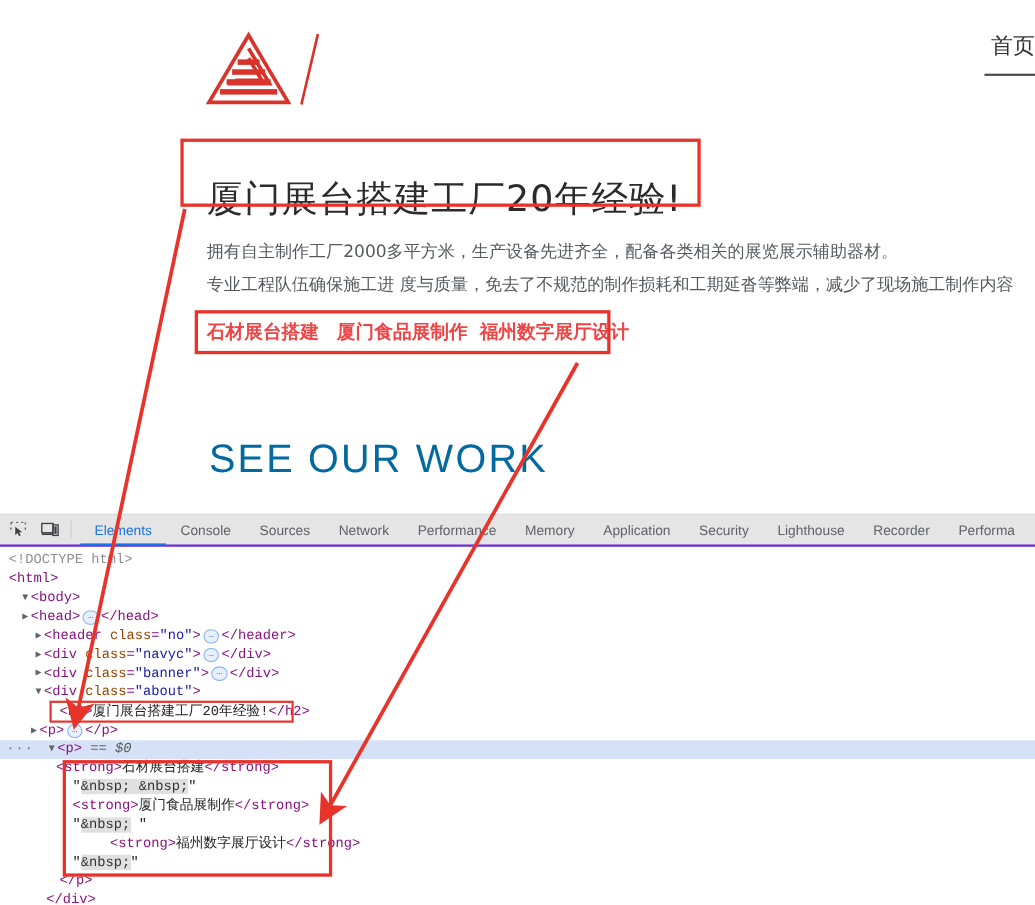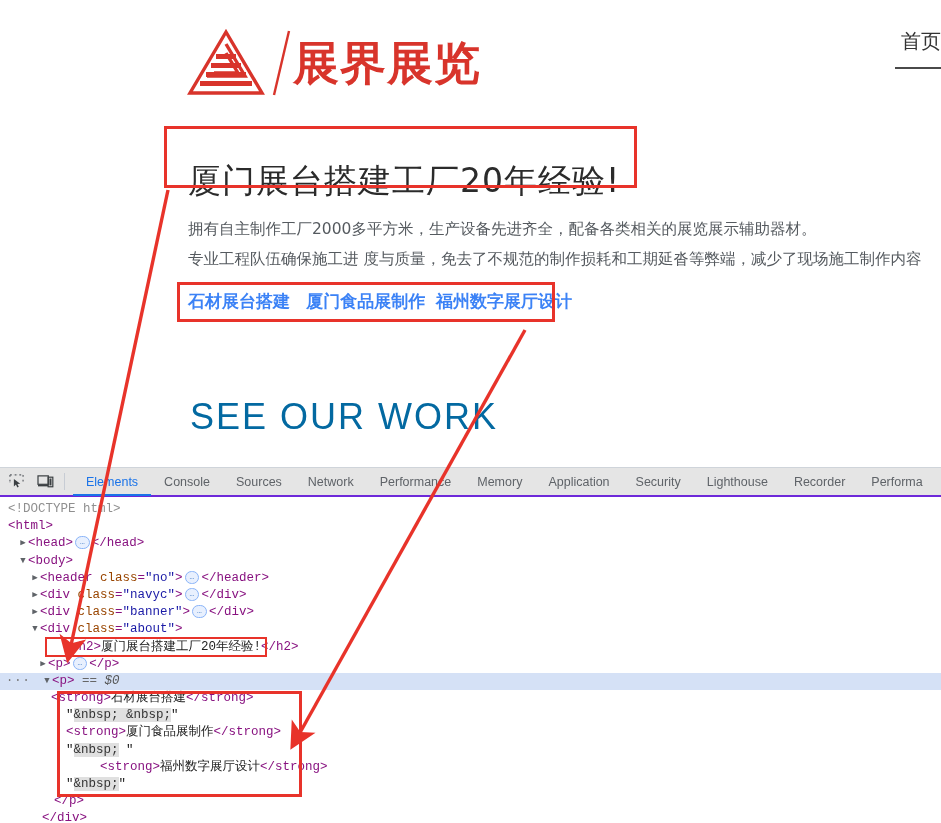--- a/index.html
+++ b/index.html
@@ -92,21 +92,21 @@
   }
   #intro-p div { white-space: nowrap; }
 
   
   #keywords-line {
     position: absolute;
     left: 188px;
     top: 290px;
     font-size: 17px;
     font-weight: bold;
-    color: #3b82f6;
+    color: #ef4444;
     font-family: "DejaVu Sans", sans-serif;
     white-space: nowrap;
   }
   #keywords-line .sep { font-weight: normal; }
 
   
   #see-our-work {
     position: absolute;
     left: 190px;
     top: 396px;
@@ -255,21 +255,20 @@
       <g fill="#d8342b">
         <rect x="15" y="54" width="52" height="5"></rect>
         <rect x="21" y="45" width="40" height="5"></rect>
         <rect x="26" y="36" width="30" height="5"></rect>
         <rect x="31" y="27" width="20" height="5"></rect>
       </g>
     </svg>
     <svg id="logo-slash" viewBox="0 0 30 72">
       <line x1="22" y1="4" x2="7" y2="68" stroke="#d8342b" stroke-width="2.4"></line>
     </svg>
-    <span id="logo-text">展界展览</span>
   </div>
 
   <div id="nav-home">
     <span>首页</span>
     <div id="nav-home-underline"></div>
   </div>
 
   <h2 id="headline">厦门展台搭建工厂20年经验!</h2>
 
   <div id="intro-p">
@@ -320,48 +319,48 @@
 
     <div class="dom-row">
       <span class="doctype">&lt;!DOCTYPE html&gt;</span>
     </div>
 
     <div class="dom-row">
       <span class="tag">&lt;html&gt;</span>
     </div>
 
     <div class="dom-row" style="padding-left:18px">
+      <span class="tri">▼</span><span class="tag">&lt;body&gt;</span>
+    </div>
+
+    <div class="dom-row" style="padding-left:18px">
       <span class="tri">▶</span><span class="tag">&lt;head&gt;</span><span class="ellipsis-badge">…</span><span class="tag">&lt;/head&gt;</span>
-    </div>
-
-    <div class="dom-row" style="padding-left:18px">
-      <span class="tri">▼</span><span class="tag">&lt;body&gt;</span>
     </div>
 
     <div class="dom-row" style="padding-left:30px">
       <span class="tri">▶</span><span class="tag">&lt;header</span>&nbsp;<span class="attn">class</span><span class="punct">=</span><span class="attv">"no"</span><span class="tag">&gt;</span><span class="ellipsis-badge">…</span><span class="tag">&lt;/header&gt;</span>
     </div>
 
     <div class="dom-row" style="padding-left:30px">
       <span class="tri">▶</span><span class="tag">&lt;div</span>&nbsp;<span class="attn">class</span><span class="punct">=</span><span class="attv">"navyc"</span><span class="tag">&gt;</span><span class="ellipsis-badge">…</span><span class="tag">&lt;/div&gt;</span>
     </div>
 
     <div class="dom-row" style="padding-left:30px">
       <span class="tri">▶</span><span class="tag">&lt;div</span>&nbsp;<span class="attn">class</span><span class="punct">=</span><span class="attv">"banner"</span><span class="tag">&gt;</span><span class="ellipsis-badge">…</span><span class="tag">&lt;/div&gt;</span>
     </div>
 
     <div class="dom-row" style="padding-left:30px">
       <span class="tri">▼</span><span class="tag">&lt;div</span>&nbsp;<span class="attn">class</span><span class="punct">=</span><span class="attv">"about"</span><span class="tag">&gt;</span>
     </div>
 
-    <div class="dom-row" style="padding-left:71px">
+    <div class="dom-row" style="padding-left:54px">
       <span class="tag">&lt;h2&gt;</span><span class="txt">厦门展台搭建工厂20年经验!</span><span class="tag">&lt;/h2&gt;</span>
     </div>
 
-    <div class="dom-row" style="padding-left:38px">
+    <div class="dom-row" style="padding-left:26px">
       <span class="tri">▶</span><span class="tag">&lt;p&gt;</span><span class="ellipsis-badge">…</span><span class="tag">&lt;/p&gt;</span>
     </div>
 
     <div class="dom-row selected" style="padding-left:42px">
       <span class="row-dots">···</span><span class="tri">▼</span><span class="tag">&lt;p&gt;</span>&nbsp;<span class="eq">==</span>&nbsp;<span class="dollar">$0</span>
     </div>
 
     <div class="dom-row" style="padding-left:51px">
       <span class="tag">&lt;strong&gt;</span><span class="txt">石材展台搭建</span><span class="tag">&lt;/strong&gt;</span>
     </div>

